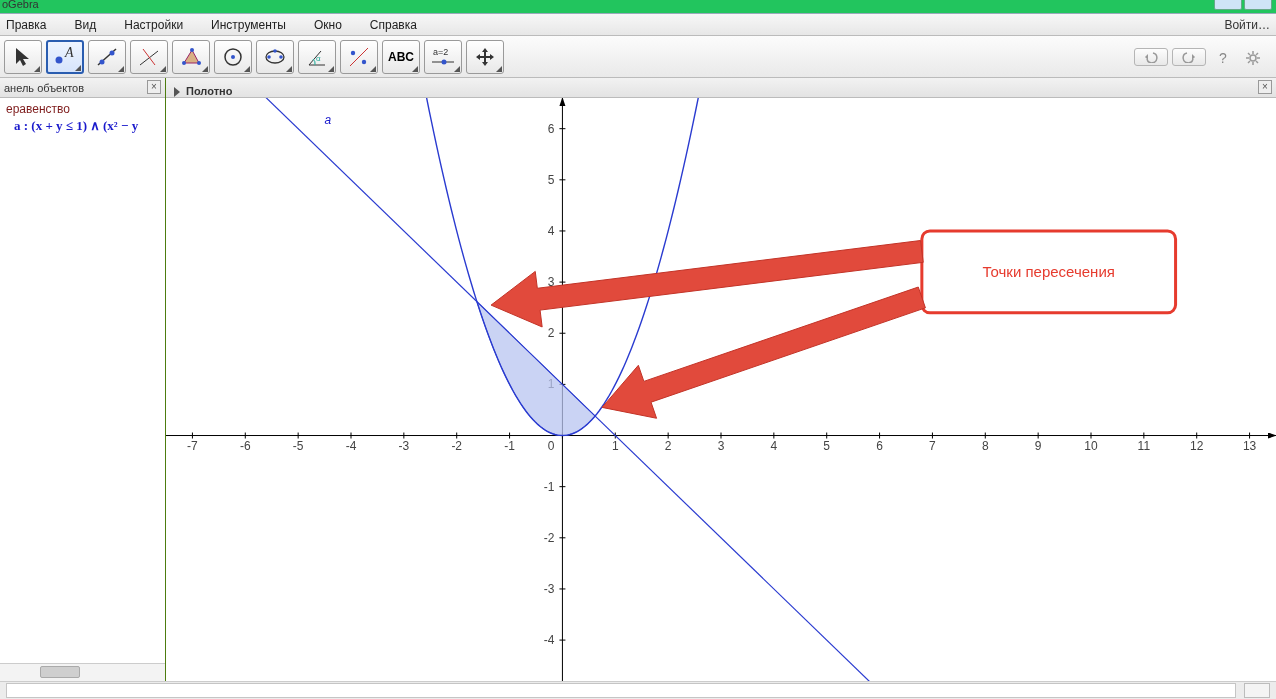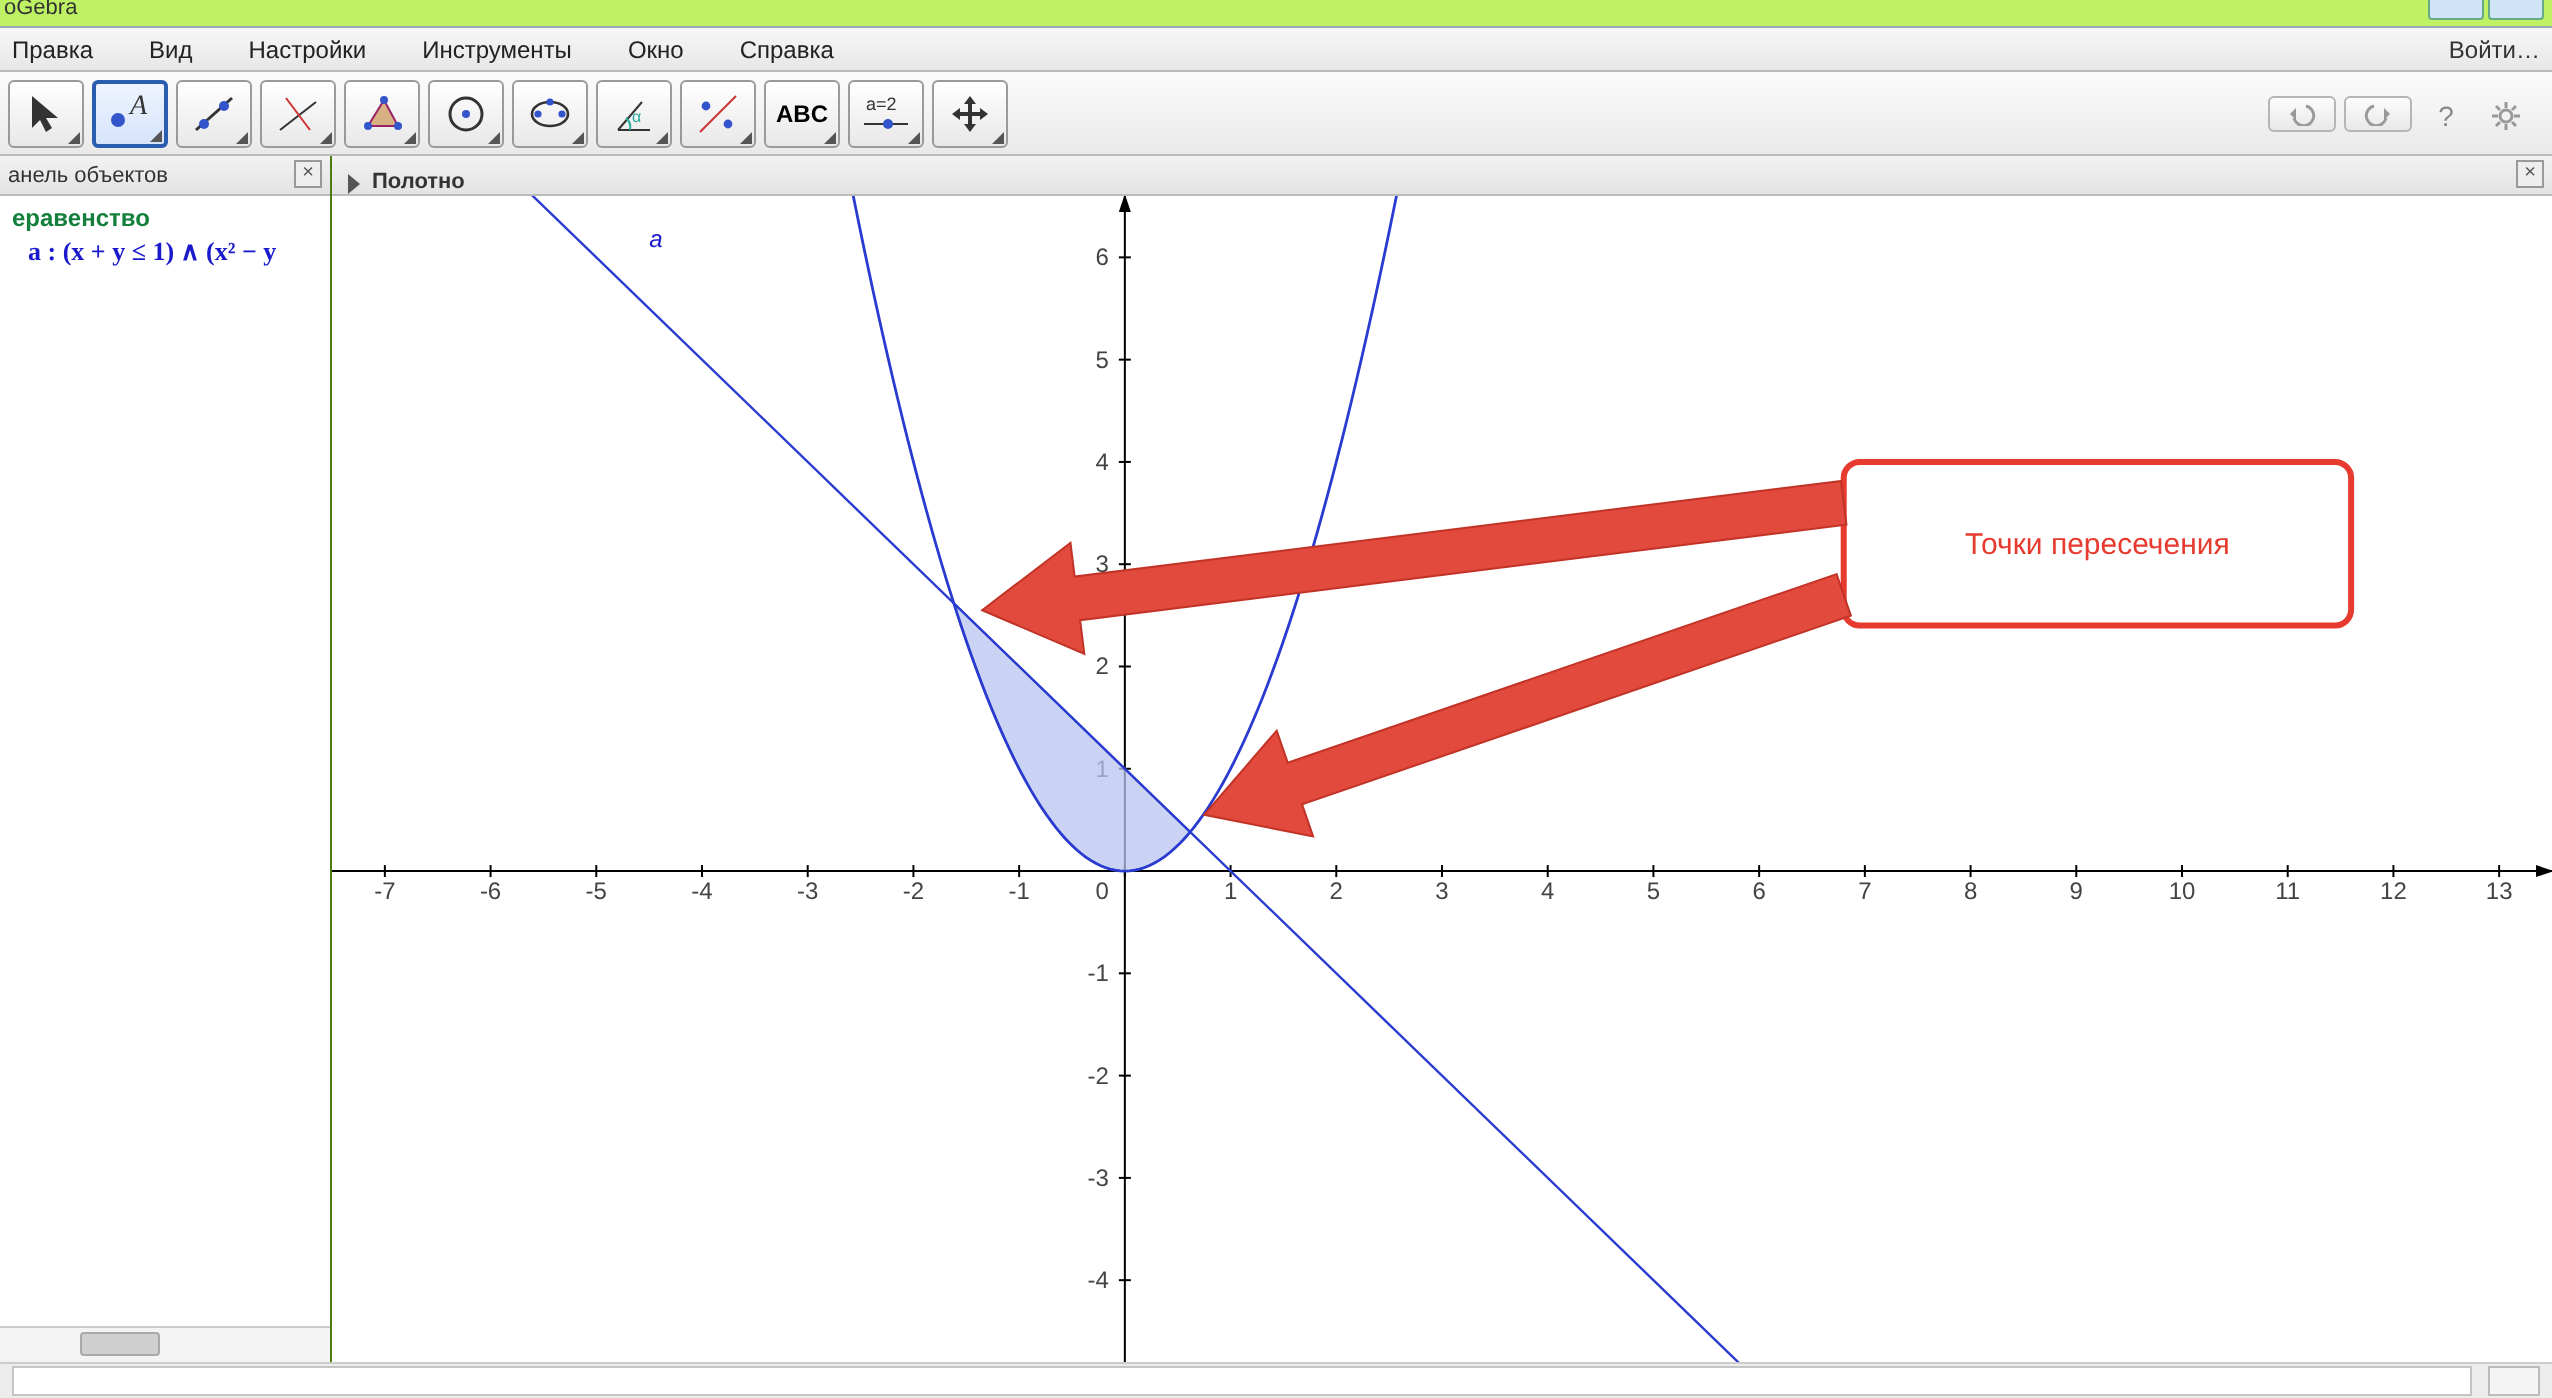--- a/index.html
+++ b/index.html
@@ -1,18 +1,18 @@
 <!DOCTYPE html>
 <html><head>
 <meta charset="utf-8">
 <style>
   html,body{margin:0;padding:0;font-family:Arial,Helvetica,sans-serif;font-size:12px;background:#f0f0f0;color:#000;overflow:hidden;}
   *{box-sizing:border-box;}
   
-  .titlebar{height:14px;background:#bef264;border-bottom:1px solid #9ab;position:relative;}
+  .titlebar{height:14px;background:#22c55e;border-bottom:1px solid #9ab;position:relative;}
   .titlebar .app-name{position:absolute;left:2px;top:-2px;font-size:11px;color:#333;}
   .titlebar .winctl{position:absolute;right:4px;top:-4px;display:flex;gap:2px;}
   .titlebar .winctl div{width:28px;height:14px;border:1px solid #6a8;background:#cfe4f7;border-radius:2px;}
   
   .menubar{height:22px;background:linear-gradient(#f7f7f7,#e7e7e7);border-bottom:1px solid #bbb;display:flex;align-items:center;padding:0 6px;gap:28px;}
   .menubar .menuitem{cursor:default;font-size:12px;color:#222;}
   .menubar .spacer{flex:1;}
   .menubar .login{color:#333;}
   
   .toolbar-row{height:42px;background:linear-gradient(#fcfcfc,#e9e9e9);border-bottom:1px solid #bbb;display:flex;align-items:center;padding:2px 4px;gap:4px;}
@@ -21,21 +21,21 @@
   .toolbtn .dropcorner{position:absolute;right:1px;bottom:1px;width:0;height:0;border-left:6px solid transparent;border-bottom:6px solid #555;}
   .toolbar-row .right-tools{margin-left:auto;display:flex;align-items:center;gap:8px;padding-right:10px;}
   .smallbtn{width:34px;height:18px;border:1px solid #b5b5b5;border-radius:3px;background:linear-gradient(#fdfdfd,#e8e8e8);display:flex;align-items:center;justify-content:center;color:#888;}
   .smallicon{width:18px;height:18px;color:#888;display:flex;align-items:center;justify-content:center;}
   
   .workspace{display:flex;height:calc(100vh - 14px - 22px - 42px - 18px);}
   .leftpanel{width:166px;min-width:166px;background:#fff;border-right:1px solid #4d7c0f;display:flex;flex-direction:column;position:relative;}
   .panelheader{height:20px;background:linear-gradient(#f2f2f2,#e3e3e3);border-bottom:1px solid #bbb;display:flex;align-items:center;padding:0 4px;font-size:11px;color:#333;position:relative;}
   .panelheader .closex{position:absolute;right:4px;top:2px;width:14px;height:14px;border:1px solid #999;background:#eee;font-size:10px;line-height:12px;text-align:center;color:#555;cursor:default;}
   .algebra-body{flex:1;overflow:auto;padding:4px 6px;font-size:12px;}
-  .algebra-group{color:#15803d;margin-bottom:2px;font-weight:bold;}
+  .algebra-group{color:#7f1d1d;margin-bottom:2px;}
   .algebra-item{color:#1a1acc;font-family:Liberation Serif, serif;font-weight:bold;font-size:13px;padding-left:8px;white-space:nowrap;}
   .leftpanel .hscroll{height:18px;border-top:1px solid #ccc;background:#f3f3f3;position:relative;}
   .leftpanel .hscroll .thumb{position:absolute;left:40px;top:2px;width:40px;height:12px;background:#cfcfcf;border:1px solid #aaa;border-radius:2px;}
   
   .graphpanel{flex:1;display:flex;flex-direction:column;background:#fff;}
   .graphpanel .panelheader{padding-left:8px;align-items:flex-end;}
   .graphpanel .panelheader .tri{display:inline-block;width:0;height:0;border-top:5px solid transparent;border-bottom:5px solid transparent;border-left:6px solid #555;margin-right:6px;}
   .canvas-wrap{flex:1;position:relative;overflow:hidden;background:#fff;}
   svg.plot{width:100%;height:100%;display:block;}
   .axis-label{font-size:12px;fill:#444;font-family:Arial;}

